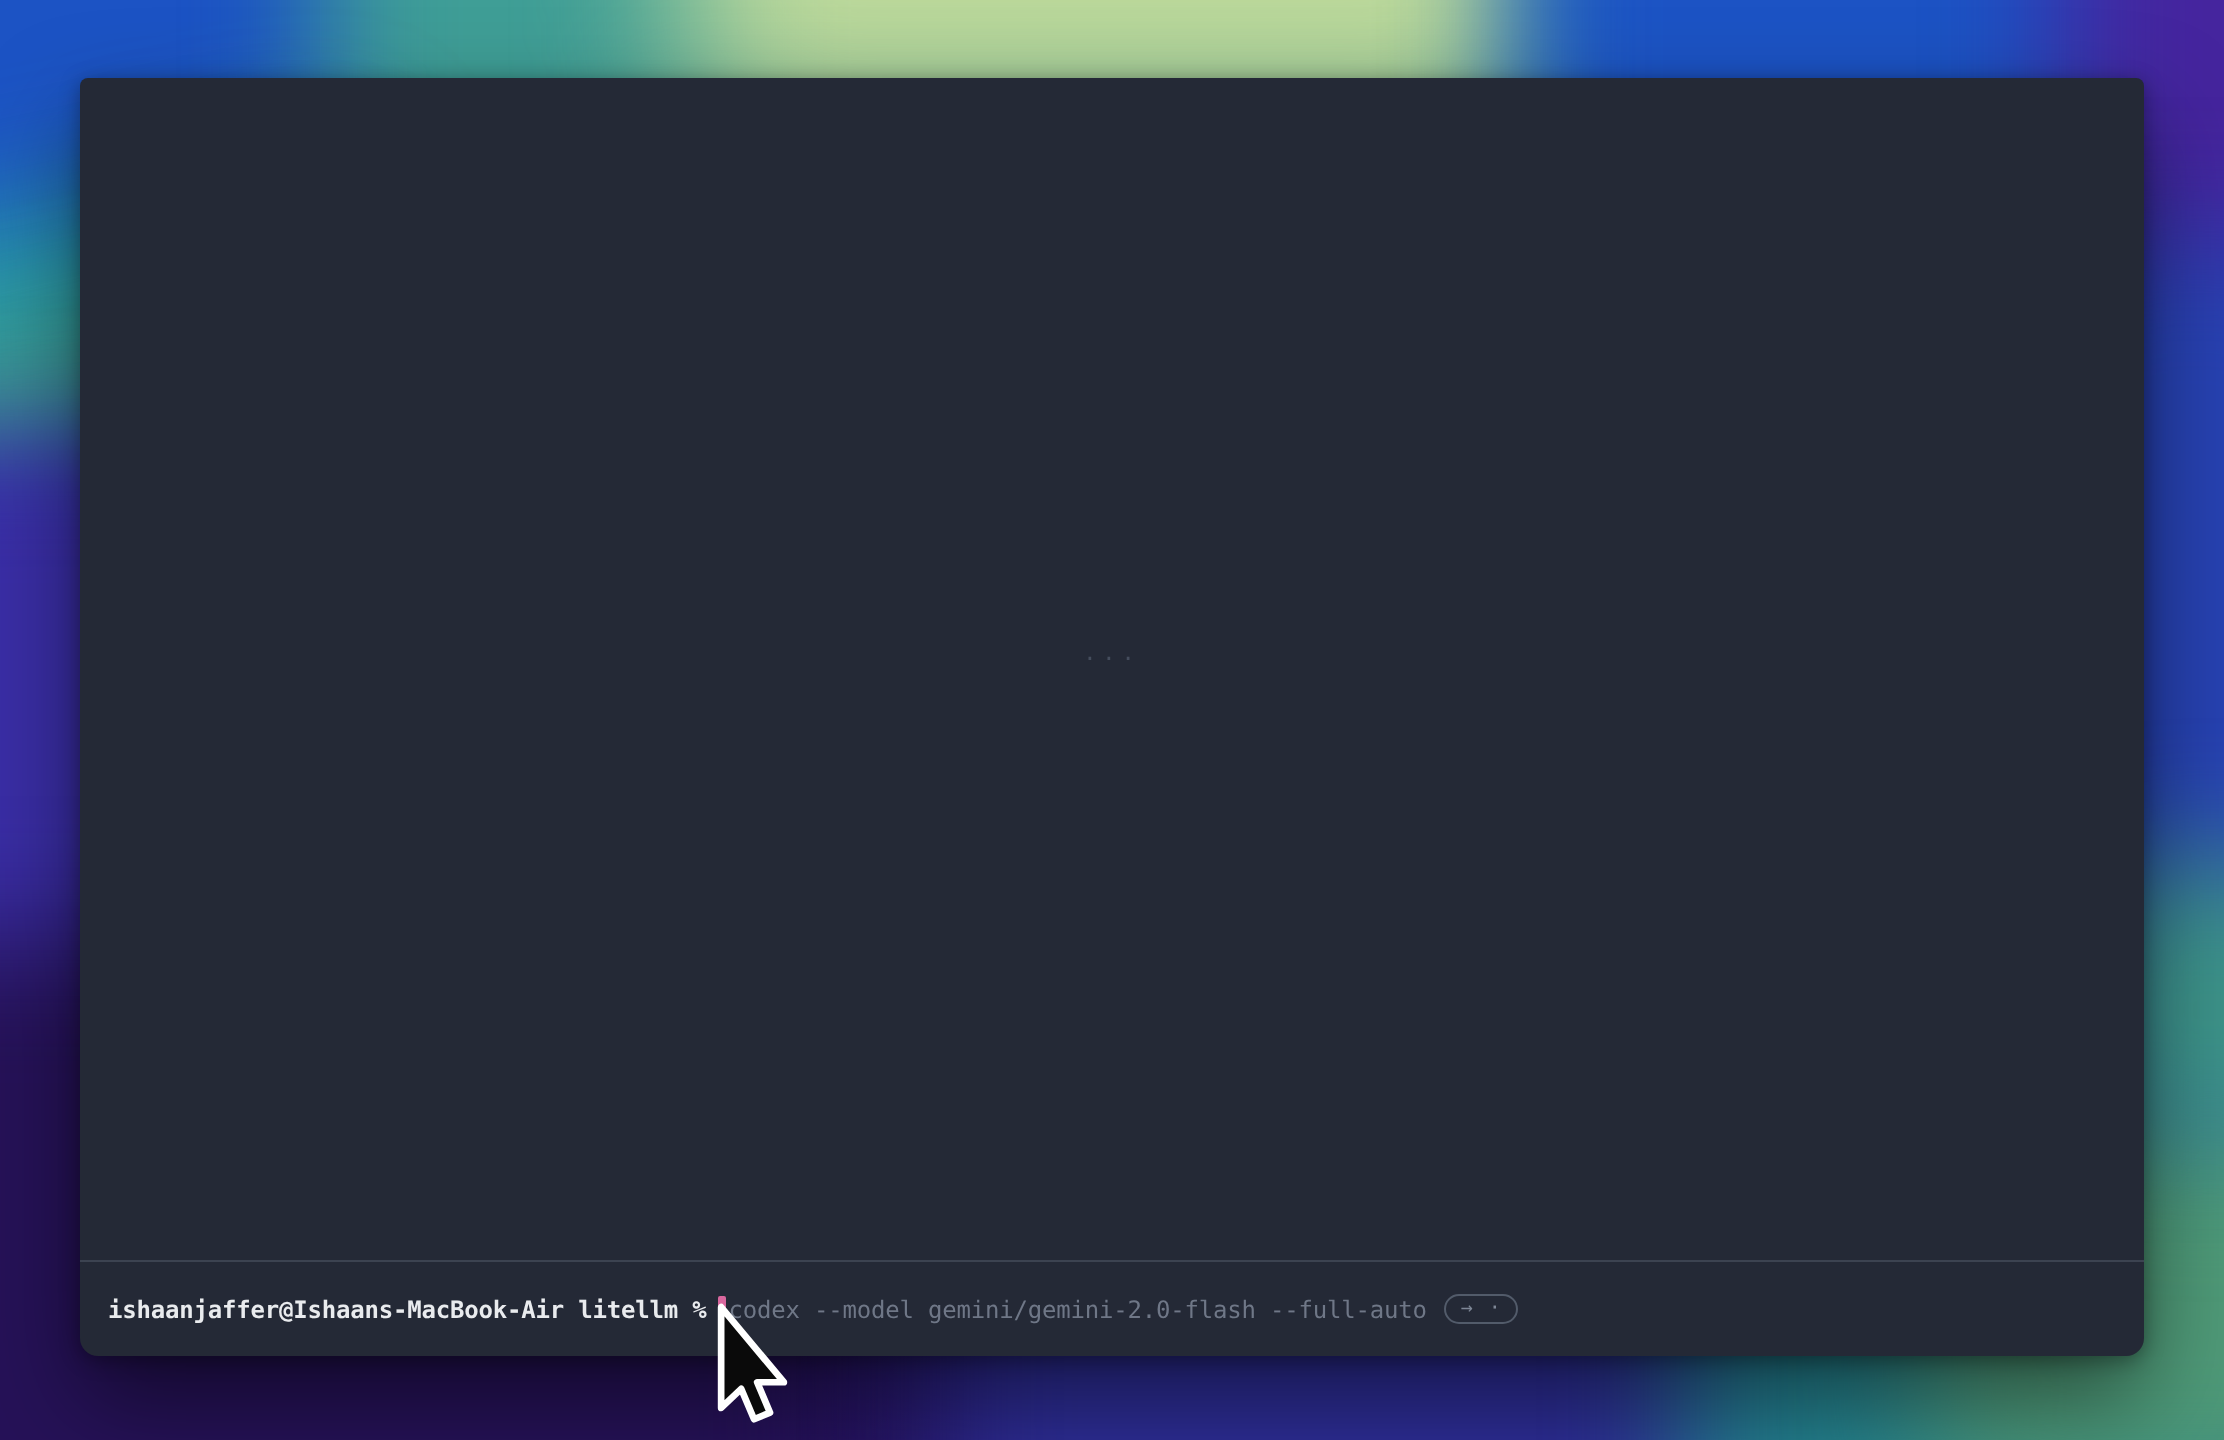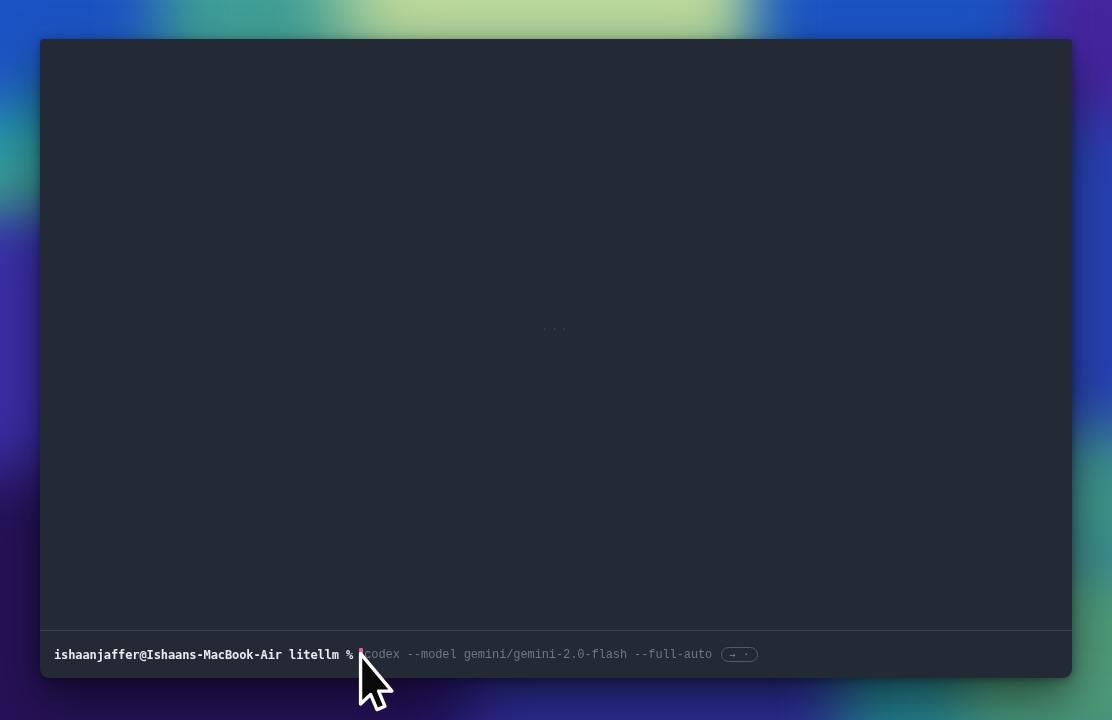--- a/index.html
+++ b/index.html
@@ -59,21 +59,21 @@
   .term-prompt-row{
     position:absolute;left:0;right:12px;bottom:0;height:47px;
     display:flex;align-items:center;padding:0 14px;
     font-size:12px;line-height:16px;white-space:pre;text-align:center;
   }
   .prompt-text{color:var(--prompt-text);font-weight:bold;letter-spacing:-0.1px;}
   .cursor-block{
     display:inline-block;width:4px;height:14px;margin-left:6px;margin-right:1px;
     background:var(--cursor-pink);border-radius:1px;vertical-align:middle;
   }
-  .suggestion{color:var(--autosuggestion-text);letter-spacing:-0.1px;font-family:Liberation Mono, monospace;}
+  .suggestion{color:var(--autosuggestion-text);letter-spacing:-0.1px;}
   .hint-badge{
     margin-left:9px;display:inline-block;
     border:1px solid var(--badge-border);border-radius:8px;
     color:#7e8796;font-size:10px;line-height:13px;height:15px;
     padding:0 7px;letter-spacing:1px;
   }
 
   
   .mouse-cursor{position:absolute;left:358px;top:651px;pointer-events:none;}
 </style>

